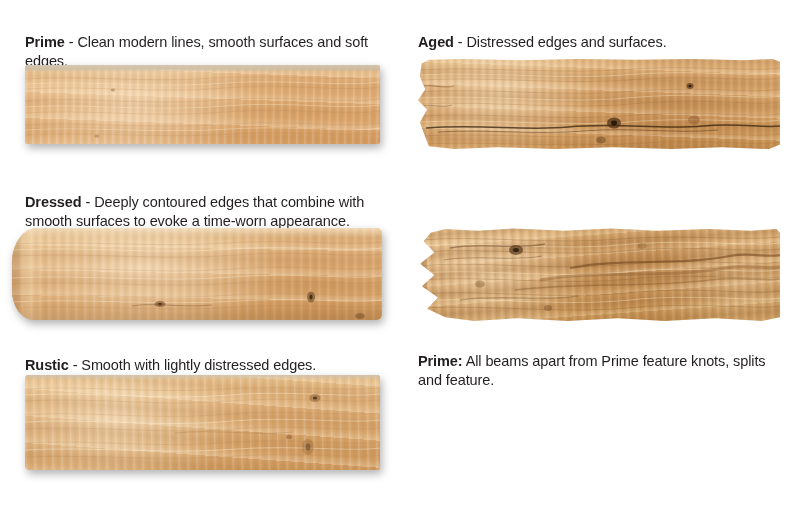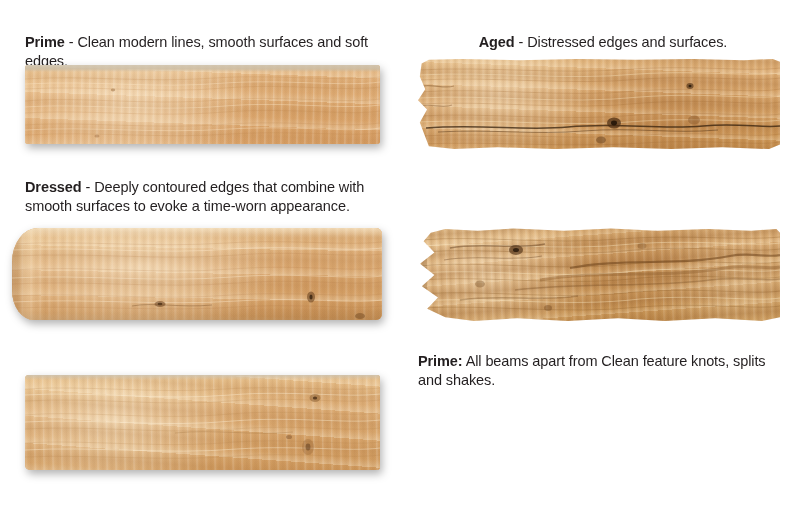--- a/index.html
+++ b/index.html
@@ -277,21 +277,21 @@
             <path d="M0,19 C70,15 130,24 200,18 C260,14 320,22 355,17"></path>
             <path d="M0,42 C60,38 125,47 200,41 C260,36 320,45 355,40"></path>
             <path d="M0,65 C65,61 130,69 205,64 C270,60 325,68 355,63"></path>
           </g>
           <ellipse cx="88" cy="25" rx="2.2" ry="1.4" fill="#8b5a2b" fill-opacity="0.45"></ellipse>
           <ellipse cx="72" cy="71" rx="2.6" ry="1.6" fill="#8b5a2b" fill-opacity="0.35"></ellipse>
         </svg>
       </div>
     </div>
 
-    <div class="entry" style="left:25px; top:163px; width:355px;">
+    <div class="entry" style="left:25px; top:178px; width:355px;">
       <p class="caption">
         <span class="term">Dressed</span><span> - </span><span>Deeply contoured edges that combine with smooth surfaces to evoke a time-worn appearance.</span>
       </p>
     </div>
 
     <div class="plank" id="plank-dressed">
       <div class="body"></div>
       <div class="edge-top"></div>
       <div class="edge-left"></div>
       <div class="edge-bottom"></div>
@@ -314,20 +314,25 @@
           <ellipse cx="148" cy="76" rx="5.5" ry="3" fill="#6d4420" fill-opacity="0.55"></ellipse>
           <ellipse cx="148" cy="76" rx="2.4" ry="1.2" fill="#3f2610" fill-opacity="0.7"></ellipse>
           <ellipse cx="299" cy="69" rx="4" ry="5.5" fill="#6d4420" fill-opacity="0.6"></ellipse>
           <ellipse cx="299" cy="69" rx="1.6" ry="2.6" fill="#35200c" fill-opacity="0.8"></ellipse>
           <ellipse cx="348" cy="88" rx="5" ry="3" fill="#6d4420" fill-opacity="0.45"></ellipse>
           <path d="M120,78 C140,74 170,80 200,77" stroke="#6d4420" stroke-opacity="0.35" stroke-width="1" fill="none"></path>
         </svg>
       </div>
     </div>
 
+    <div class="entry" style="left:25px; top:341px; width:355px;">
+      <p class="caption">
+        <span class="term">Rustic</span><span> - </span><span>Smooth with lightly distressed edges.</span>
+      </p>
+    </div>
 
     <div class="plank" id="plank-rustic">
       <div class="body"></div>
       <div class="chamfer-top"></div>
       <div class="grain">
         <svg viewBox="0 0 355 95" preserveAspectRatio="none">
           <g fill="none" stroke="#b3804a" stroke-opacity="0.26" stroke-width="0.7">
             <path d="M0,14 C60,10 130,19 200,14 C260,10 315,17 355,13"></path>
             <path d="M0,26 C70,22 135,32 205,26 C265,21 320,29 355,25"></path>
             <path d="M0,40 C60,35 130,46 205,39 C265,34 320,42 355,38"></path>
@@ -348,30 +353,30 @@
           <ellipse cx="283" cy="72" rx="2.4" ry="3.4" fill="#53341a" fill-opacity="0.45"></ellipse>
           <path d="M150,58 C190,54 230,61 268,57" stroke="#a06f3c" stroke-opacity="0.3" stroke-width="1" fill="none"></path>
         </svg>
       </div>
     </div>
 
   </div>
 
   <div class="col col-right">
 
-    <div class="entry" style="left:18px; top:18px; width:370px;text-align:center;">
+    <div class="entry" style="left:18px; top:18px; width:370px;">
       <p class="caption">
         <span class="term">Aged</span><span> - </span><span>Distressed edges and surfaces.</span>
       </p>
     </div>
 
 
     <div class="entry" style="left:18px; top:337px; width:360px;">
       <p class="caption">
-        <span class="term">Prime:</span><span> All beams apart from Clean feature knots, splits and shakes.</span>
+        <span class="term">Prime:</span><span> All beams apart from Prime feature knots, splits and feature.</span>
       </p>
     </div>
 
   </div>
 
   <div class="plank" id="plank-aged">
     <div class="body"></div>
     <div class="grain">
       <svg viewBox="0 0 362 92" preserveAspectRatio="none">
         <g fill="none" stroke="#9d6a34" stroke-opacity="0.30" stroke-width="0.8">

